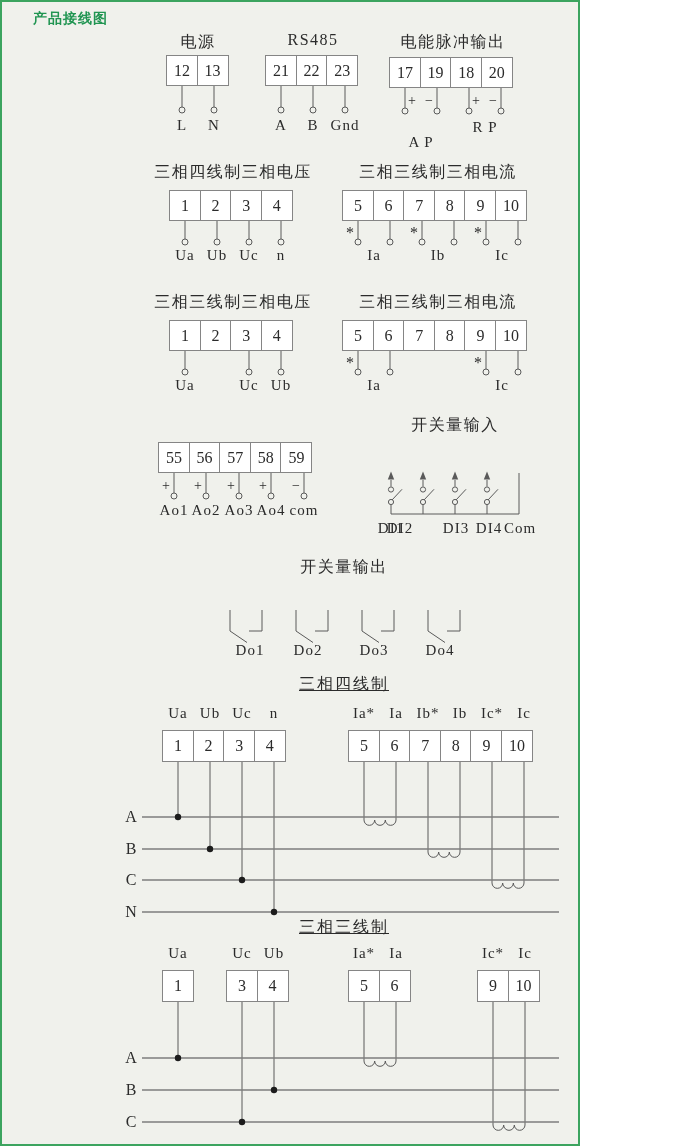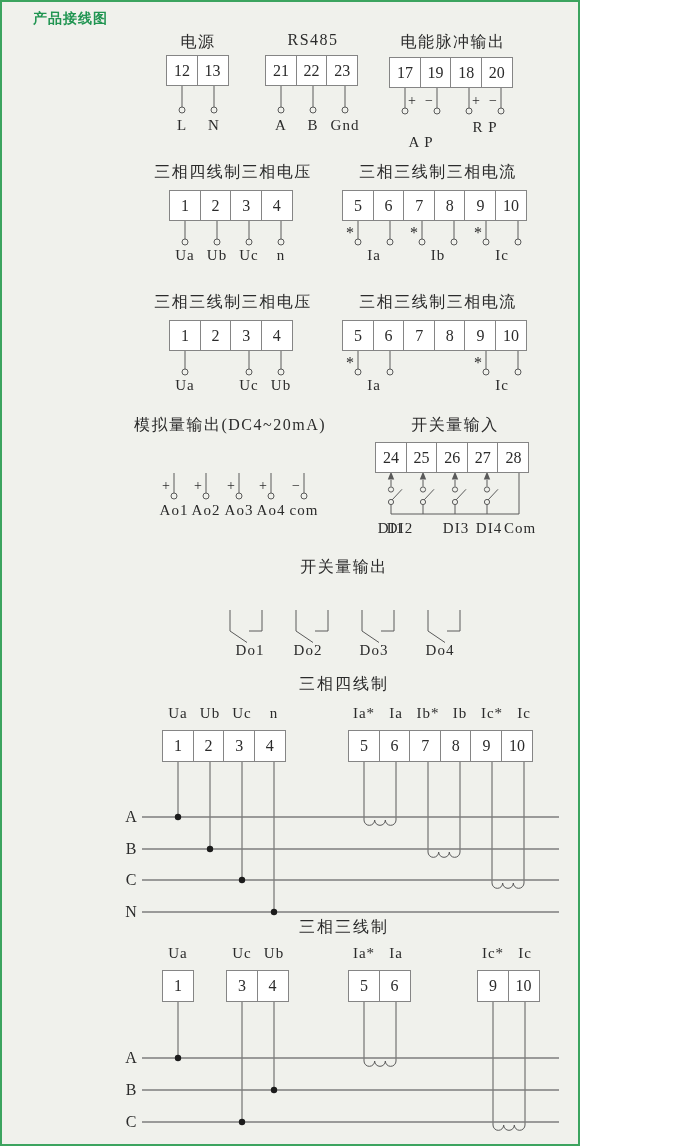--- a/index.html
+++ b/index.html
@@ -8,21 +8,21 @@
     background:#f0f1ec; border:2px solid #3ca45f; overflow:hidden;
     font-family:"Liberation Serif","DejaVu Serif",serif; color:#2b2b2b;
   }
   .hdr {
     position:absolute; left:31px; top:8px;
     font-family:"Liberation Sans","DejaVu Sans",sans-serif;
     font-weight:bold; font-size:14px; color:#219552; letter-spacing:1px;
   }
   .t { position:absolute; transform:translateX(-50%); white-space:nowrap; }
   .title { font-size:16px; letter-spacing:1.5px; }
-  .big { font-size:16px; letter-spacing:2px; }
+  .big { font-size:16px; letter-spacing:2px;text-decoration:underline; }
   .lbl { font-size:15px; letter-spacing:1px; }
   .pol { font-size:14px; }
   .star { font-size:16px; }
   .lineLbl { font-size:16px; }
   .row { position:absolute; display:flex;justify-content:center; }
   .cell {
     width:32px; height:31px; box-sizing:border-box; background:#ffffff;
     border:1.4px solid #858585; margin-left:-1.4px;
     display:flex; align-items:center; justify-content:center; font-size:16px;
   }
@@ -218,40 +218,39 @@
     <div class="cell">7</div>
     <div class="cell">8</div>
     <div class="cell">9</div>
     <div class="cell">10</div>
   </div>
   <span class="t star" style="left:348px;top:352px">*</span>
   <span class="t star" style="left:476px;top:352px">*</span>
   <span class="t lbl" style="left:372px;top:375px">Ia</span>
   <span class="t lbl" style="left:500px;top:375px">Ic</span>
 
-  <span class="t title" style="left:228px;top:413px">模拟量输出(DC4~20mA)</span>
+  <div class="row" style="left:156px;top:440px">
+    <div class="cell">55</div>
+    <div class="cell">56</div>
+    <div class="cell">57</div>
+    <div class="cell">58</div>
+    <div class="cell">59</div>
+  </div>
   <span class="t pol" style="left:164px;top:476px">+</span>
   <span class="t pol" style="left:196px;top:476px">+</span>
   <span class="t pol" style="left:229px;top:476px">+</span>
   <span class="t pol" style="left:261px;top:476px">+</span>
   <span class="t pol" style="left:294px;top:476px">−</span>
   <span class="t lbl" style="left:172px;top:500px">Ao1</span>
   <span class="t lbl" style="left:204px;top:500px">Ao2</span>
   <span class="t lbl" style="left:237px;top:500px">Ao3</span>
   <span class="t lbl" style="left:269px;top:500px">Ao4</span>
   <span class="t lbl" style="left:302px;top:500px">com</span>
 
   <span class="t title" style="left:453px;top:413px">开关量输入</span>
-  <div class="row" style="left:373px;top:440px">
-    <div class="cell">24</div>
-    <div class="cell">25</div>
-    <div class="cell">26</div>
-    <div class="cell">27</div>
-    <div class="cell">28</div>
-  </div>
   <span class="t lbl" style="left:389px;top:518px">DI1</span>
   <span class="t lbl" style="left:398px;top:518px">DI2</span>
   <span class="t lbl" style="left:454px;top:518px">DI3</span>
   <span class="t lbl" style="left:487px;top:518px">DI4</span>
   <span class="t lbl" style="left:518px;top:518px">Com</span>
 
   <span class="t title" style="left:342px;top:555px">开关量输出</span>
   <span class="t lbl" style="left:248px;top:640px">Do1</span>
   <span class="t lbl" style="left:306px;top:640px">Do2</span>
   <span class="t lbl" style="left:372px;top:640px">Do3</span>

